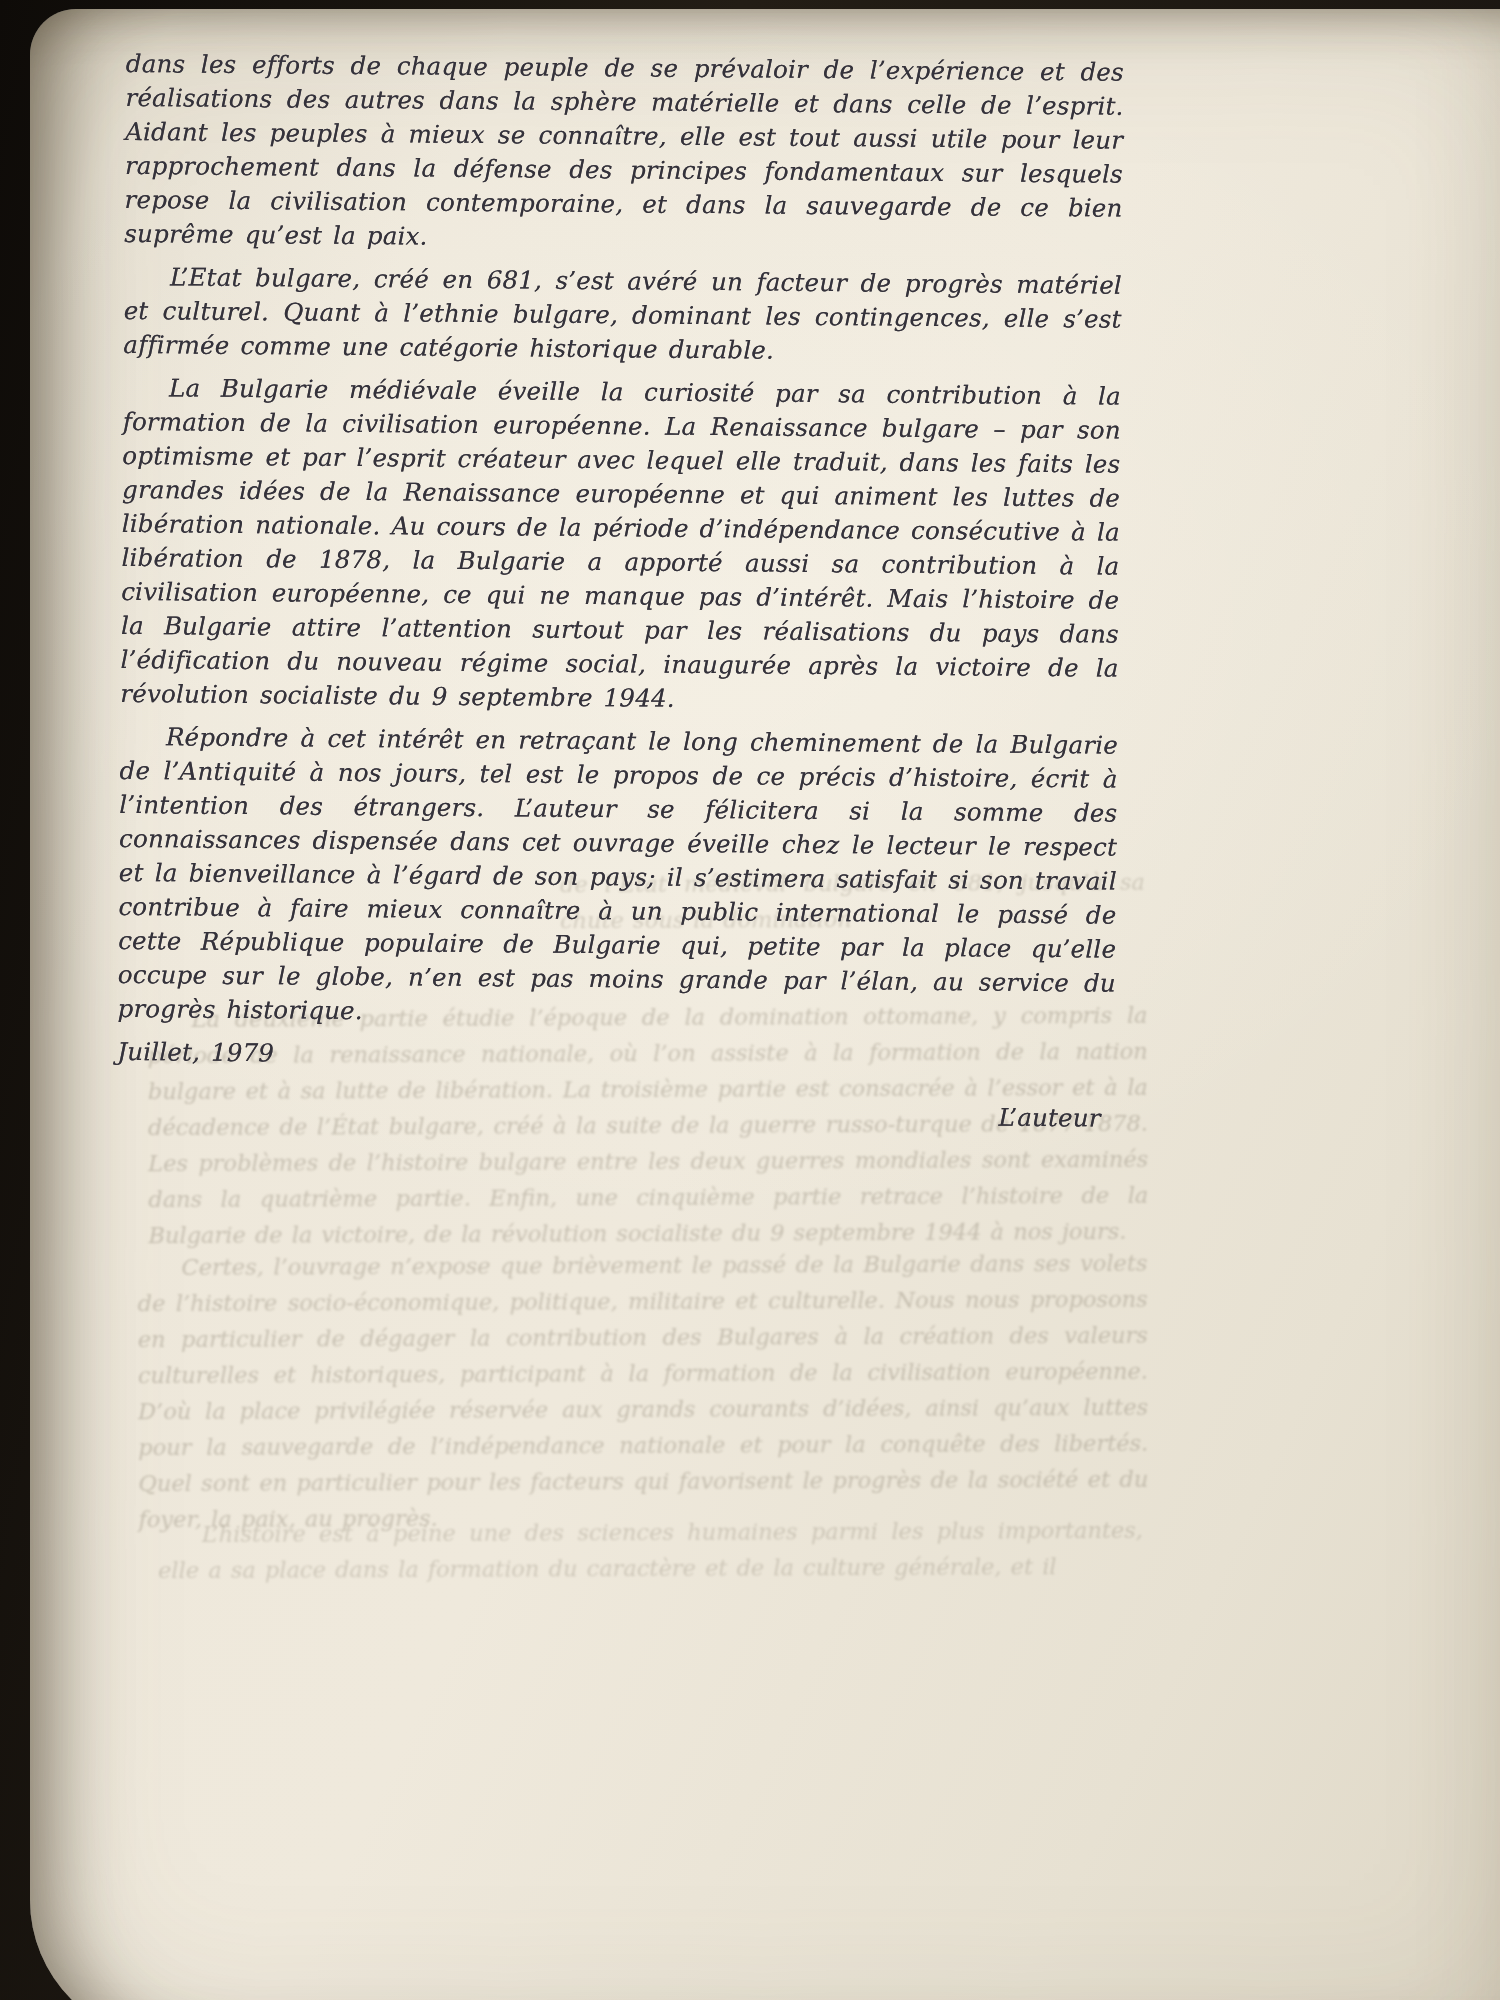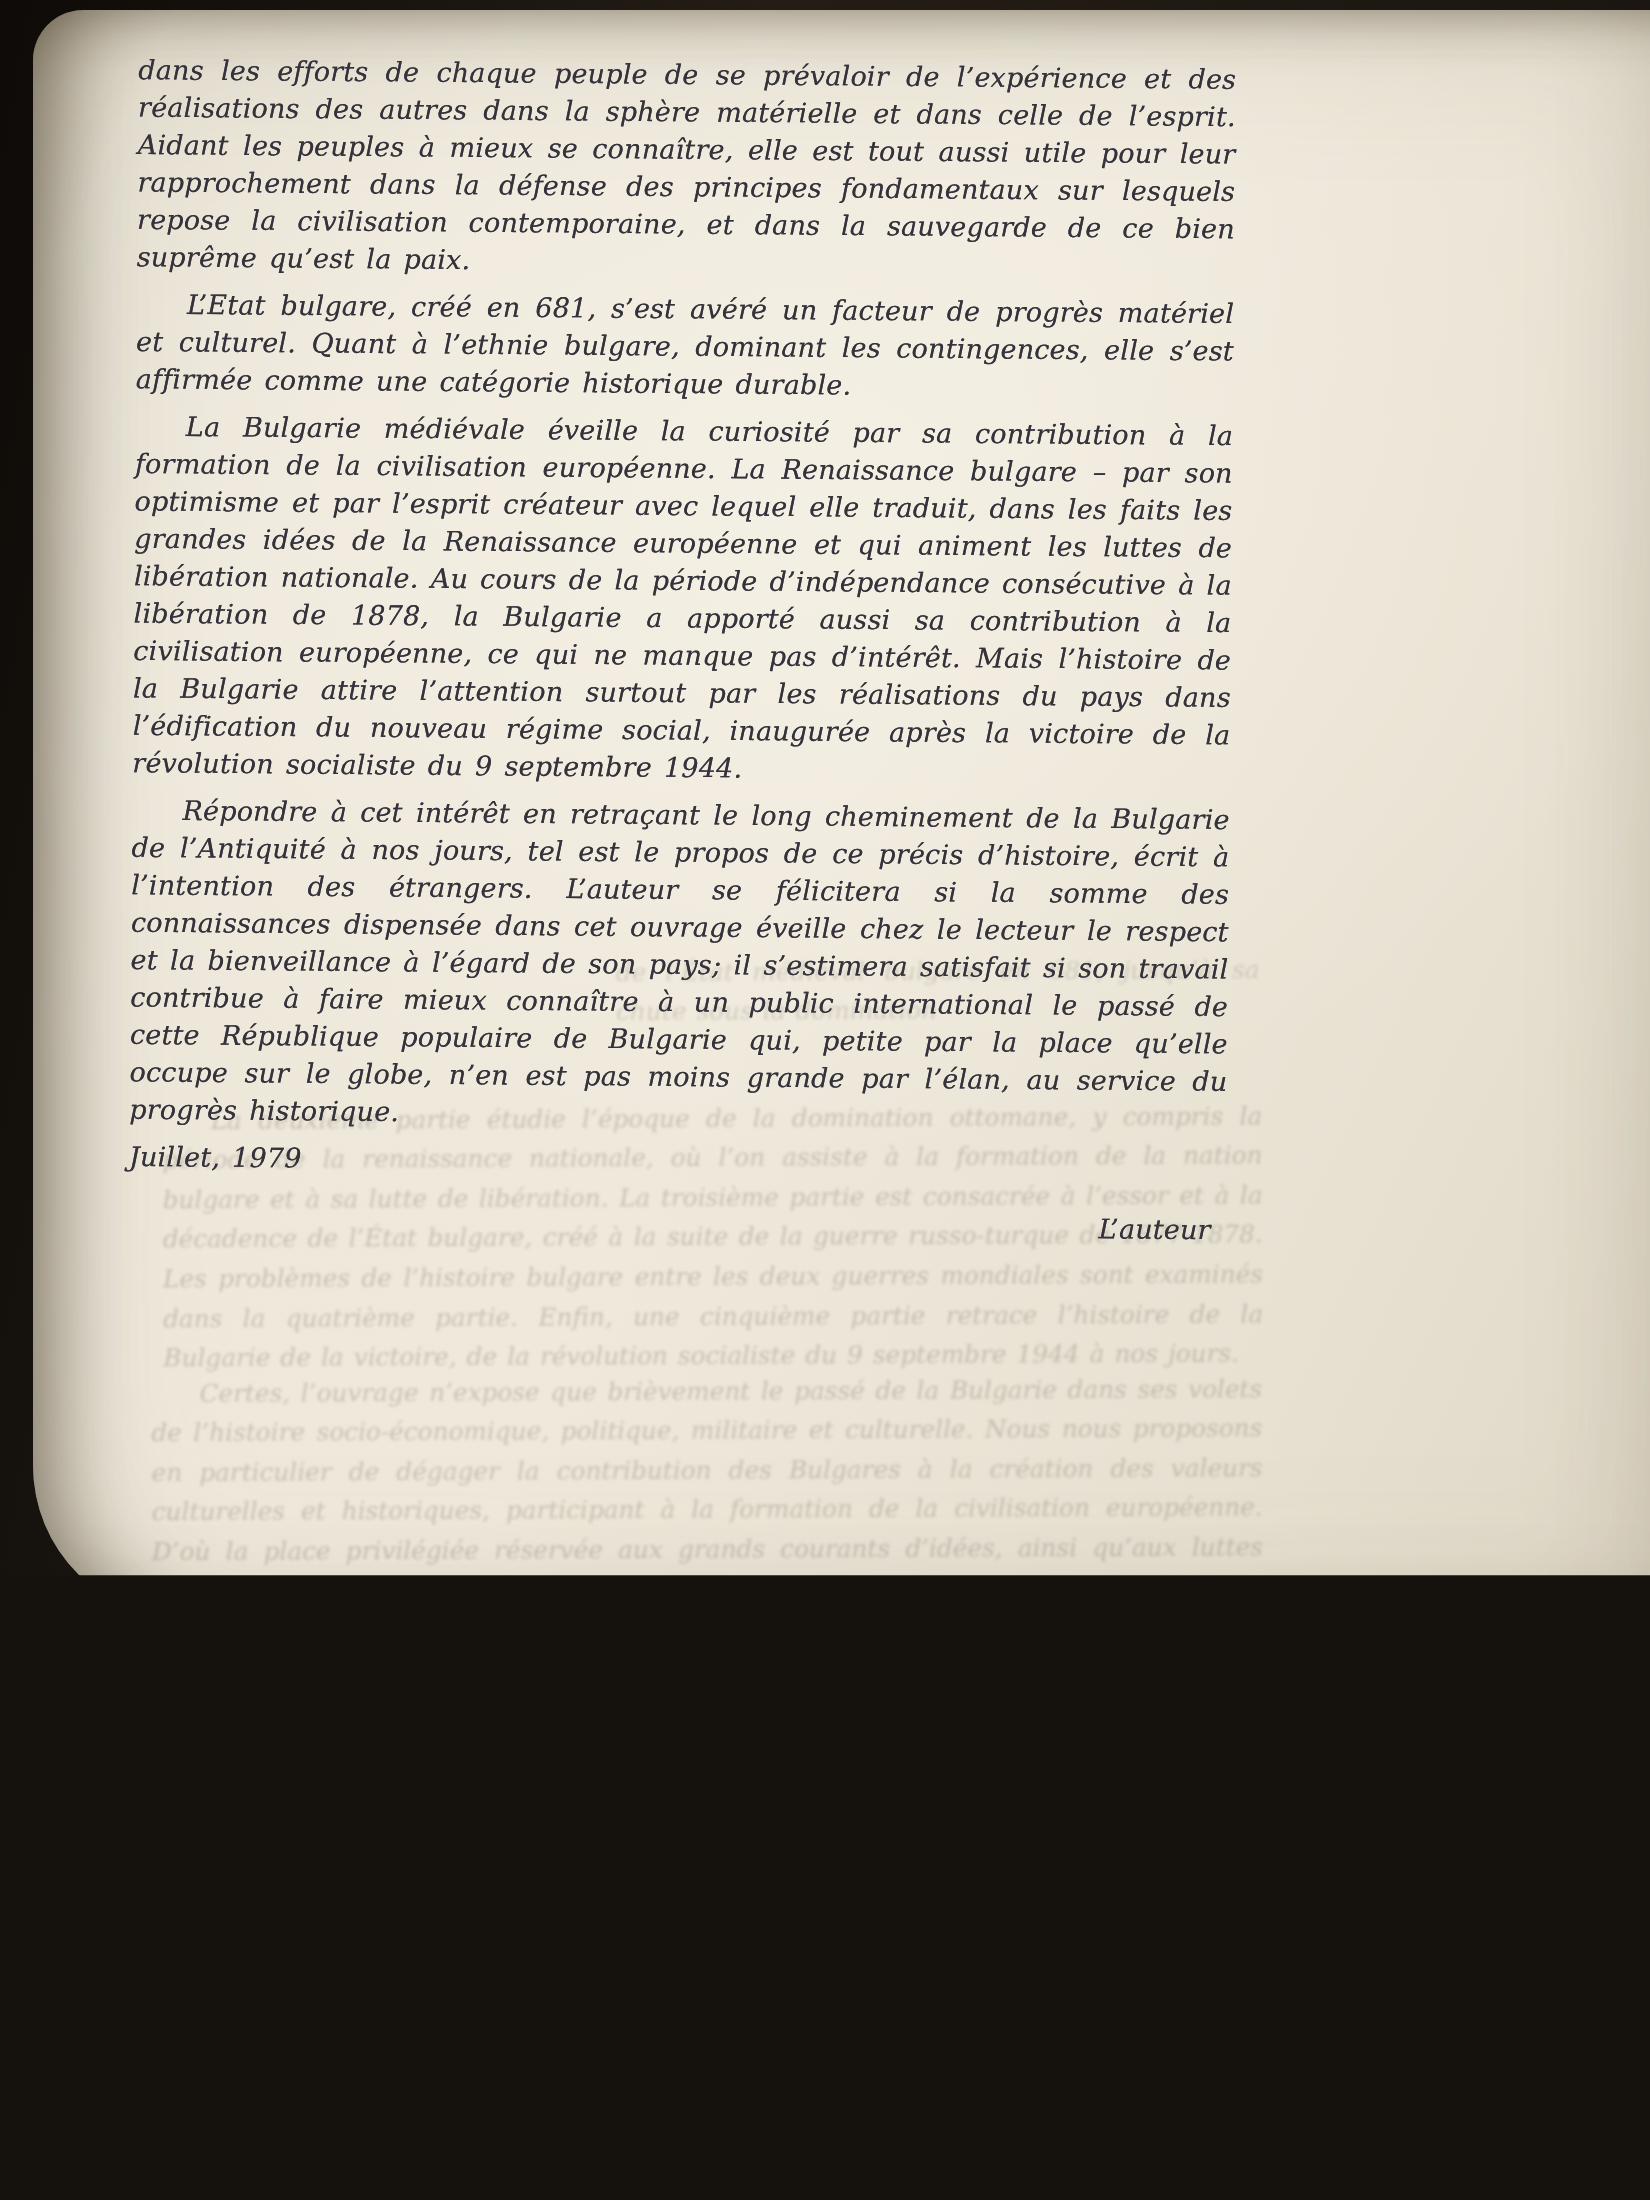--- a/index.html
+++ b/index.html
@@ -9,21 +9,21 @@
   body {
     width: 1500px;
     height: 2000px;
     background: #15110c;
     overflow: hidden;
     font-family: "DejaVu Serif", "Liberation Serif", serif;
   }
   .photo {
     position: relative;
     width: 1500px;
-    height: 1432px;
+    height: 2000px;
     background: linear-gradient(100deg, #0e0b08 0%, #231d15 40%, #191410 100%);
     overflow: hidden;
   }
   
   .page {
     position: absolute;
     top: 9px;
     left: 30px;
     right: -40px;
     bottom: -40px;

